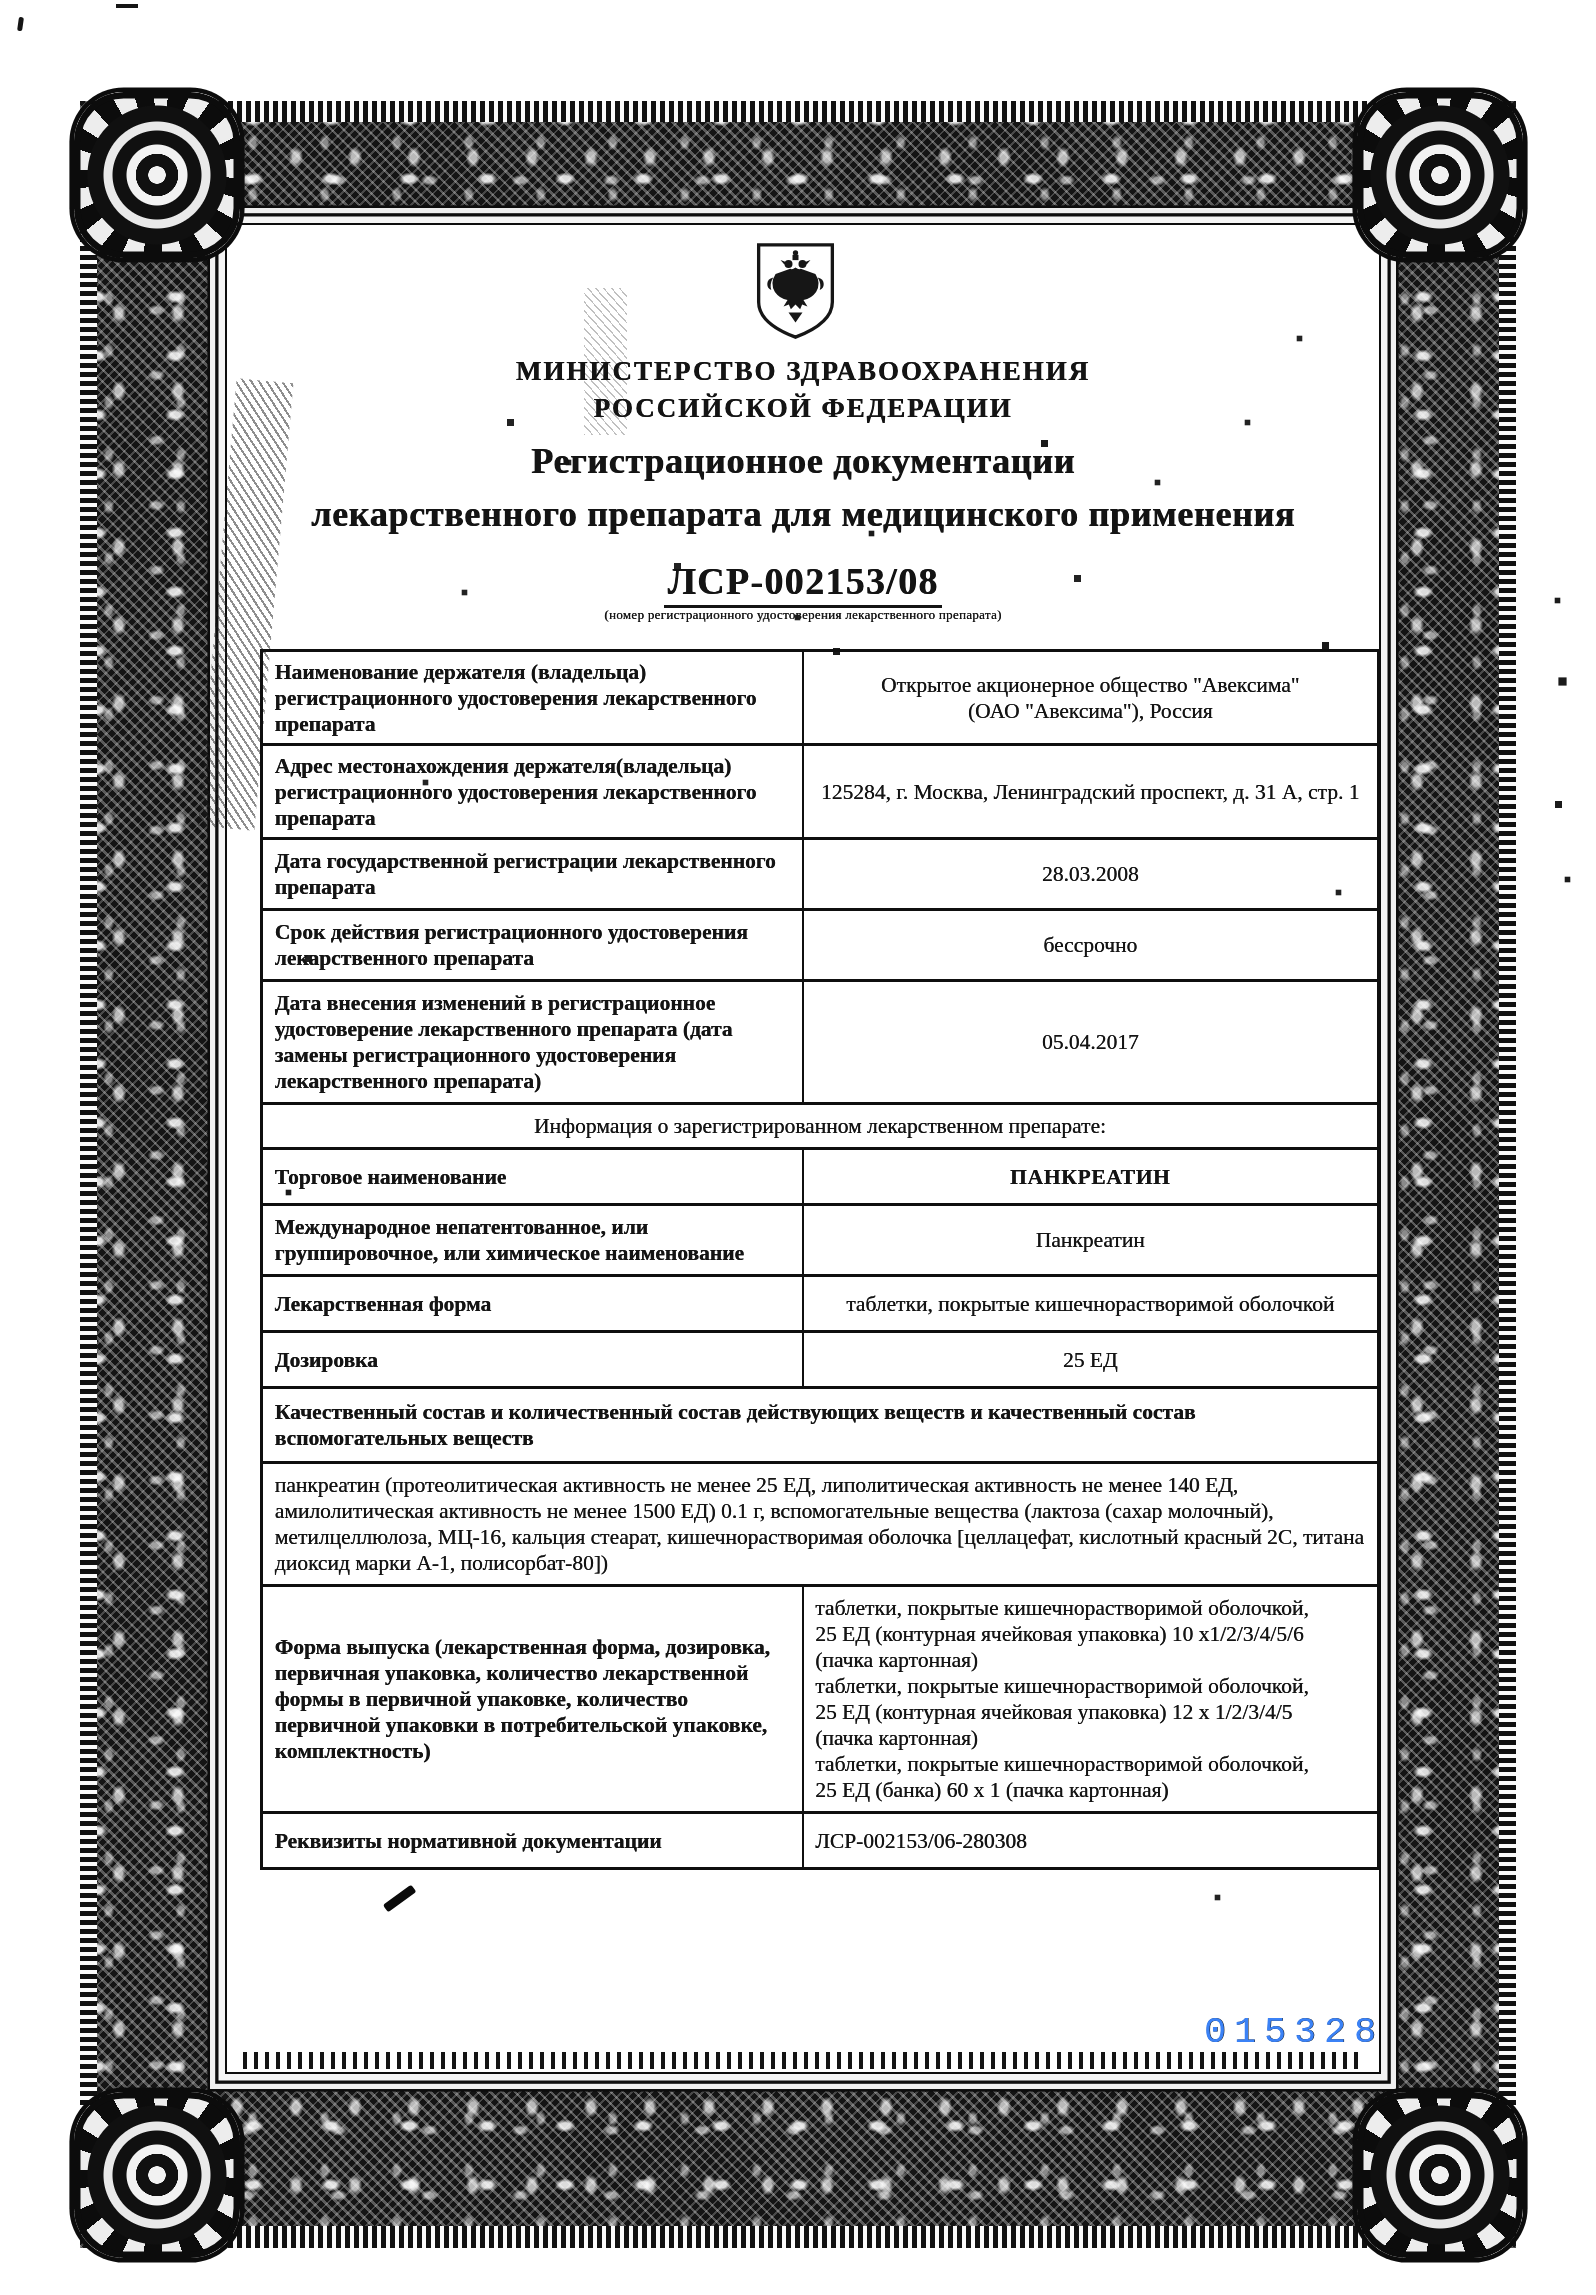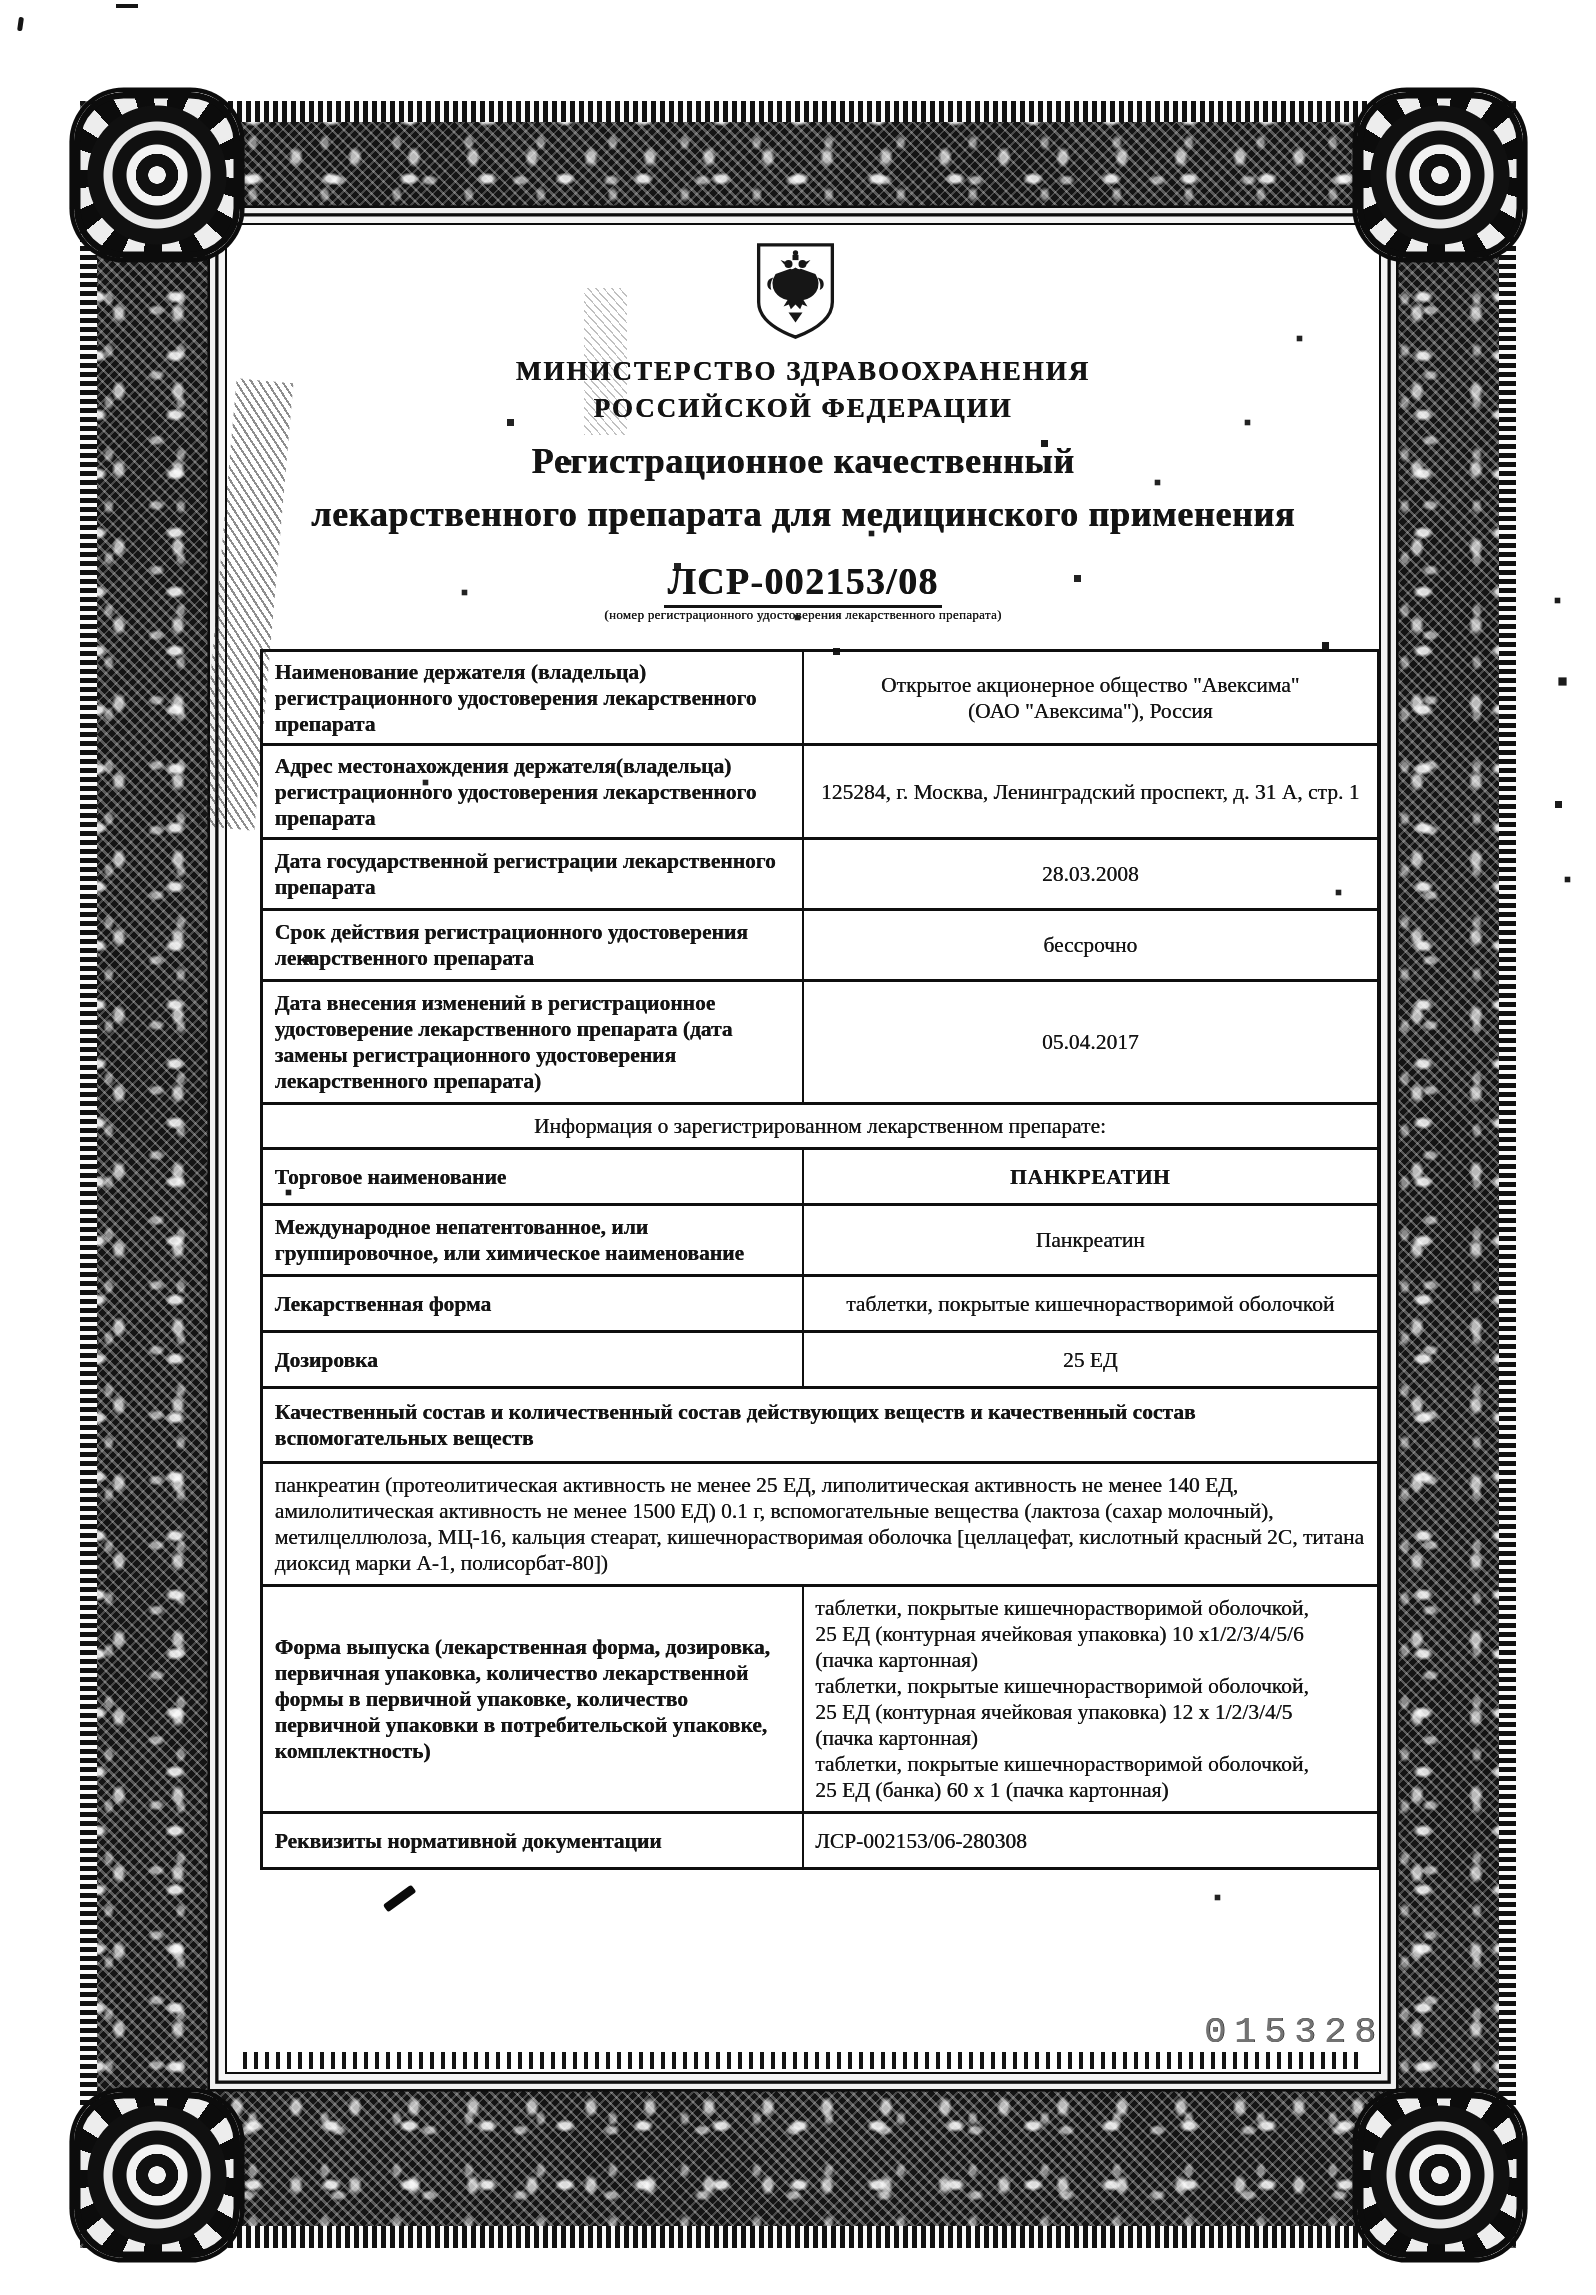--- a/index.html
+++ b/index.html
@@ -72,21 +72,21 @@
   td.span-center{text-align:center;font-weight:400;}
   td.span-bold{font-weight:700;text-align:left;}
   td.span-plain{font-weight:400;text-align:left;line-height:31px;}
   tr.h140 td{height:78px;} tr.h104 td{height:55px;} tr.h184 td{height:107px;}
   tr.h64 td{height:29px;}  tr.h82 td{height:40px;}  tr.h110 td{height:59px;}
   tr.h344 td{height:211px;} 
 
   
   .stamp{position:absolute;left:977px;top:1786px;
     font-family:"Liberation Mono","DejaVu Sans Mono",monospace;
-    font-size:37px;letter-spacing:7.8px;color:#737373;text-shadow:0.5px 0.3px 0 #101010;}
+    font-size:37px;letter-spacing:7.8px;color:#3b82f6;text-shadow:0.5px 0.3px 0 #101010;}
   .pen-mark{position:absolute;left:155px;top:1669px;width:35px;height:8.5px;
     background:#0a0a0a;border-radius:2.6px;transform:rotate(-36deg);}
   .noise-a{position:absolute;left:-10.4px;top:155px;width:57px;height:449px;opacity:.5;
     background:repeating-linear-gradient(52deg,#1c1c1c 0 2px,transparent 2px 6.5px);
     transform:rotate(5deg);}
   .noise-b{position:absolute;left:357px;top:63px;width:43px;height:147px;opacity:.28;
     background:repeating-linear-gradient(48deg,#1c1c1c 0 1.3px,transparent 1.3px 5.9px);}
   .speckles{position:absolute;left:0;top:0;width:2.6px;height:2.6px;background:transparent;
     box-shadow:282px 196px 0 2px #222, 340px 236px 0 1.3px #222, 816px 217px 0 2px #1a1a1a,
       929px 256px 0 1.3px #222, 449px 340px 0 2px #222, 643px 307px 0 1.3px #1a1a1a,
@@ -140,21 +140,21 @@
         <path d="M52 106 h21 l-10.5 15 z"></path>
       </g>
     </svg>
 
     <div class="ministry">
       <div>МИНИСТЕРСТВО ЗДРАВООХРАНЕНИЯ</div>
       <div>РОССИЙСКОЙ ФЕДЕРАЦИИ</div>
     </div>
 
     <div class="doc-title">
-      <div>Регистрационное качественный</div>
+      <div>Регистрационное документации</div>
       <div>лекарственного препарата для медицинского применения</div>
     </div>
 
     <div class="reg-number">
       <span>ЛСР-002153/08</span>
     </div>
     <div class="reg-caption">(номер регистрационного удостоверения лекарственного препарата)</div>
 
     <table class="reg">
       <colgroup>

